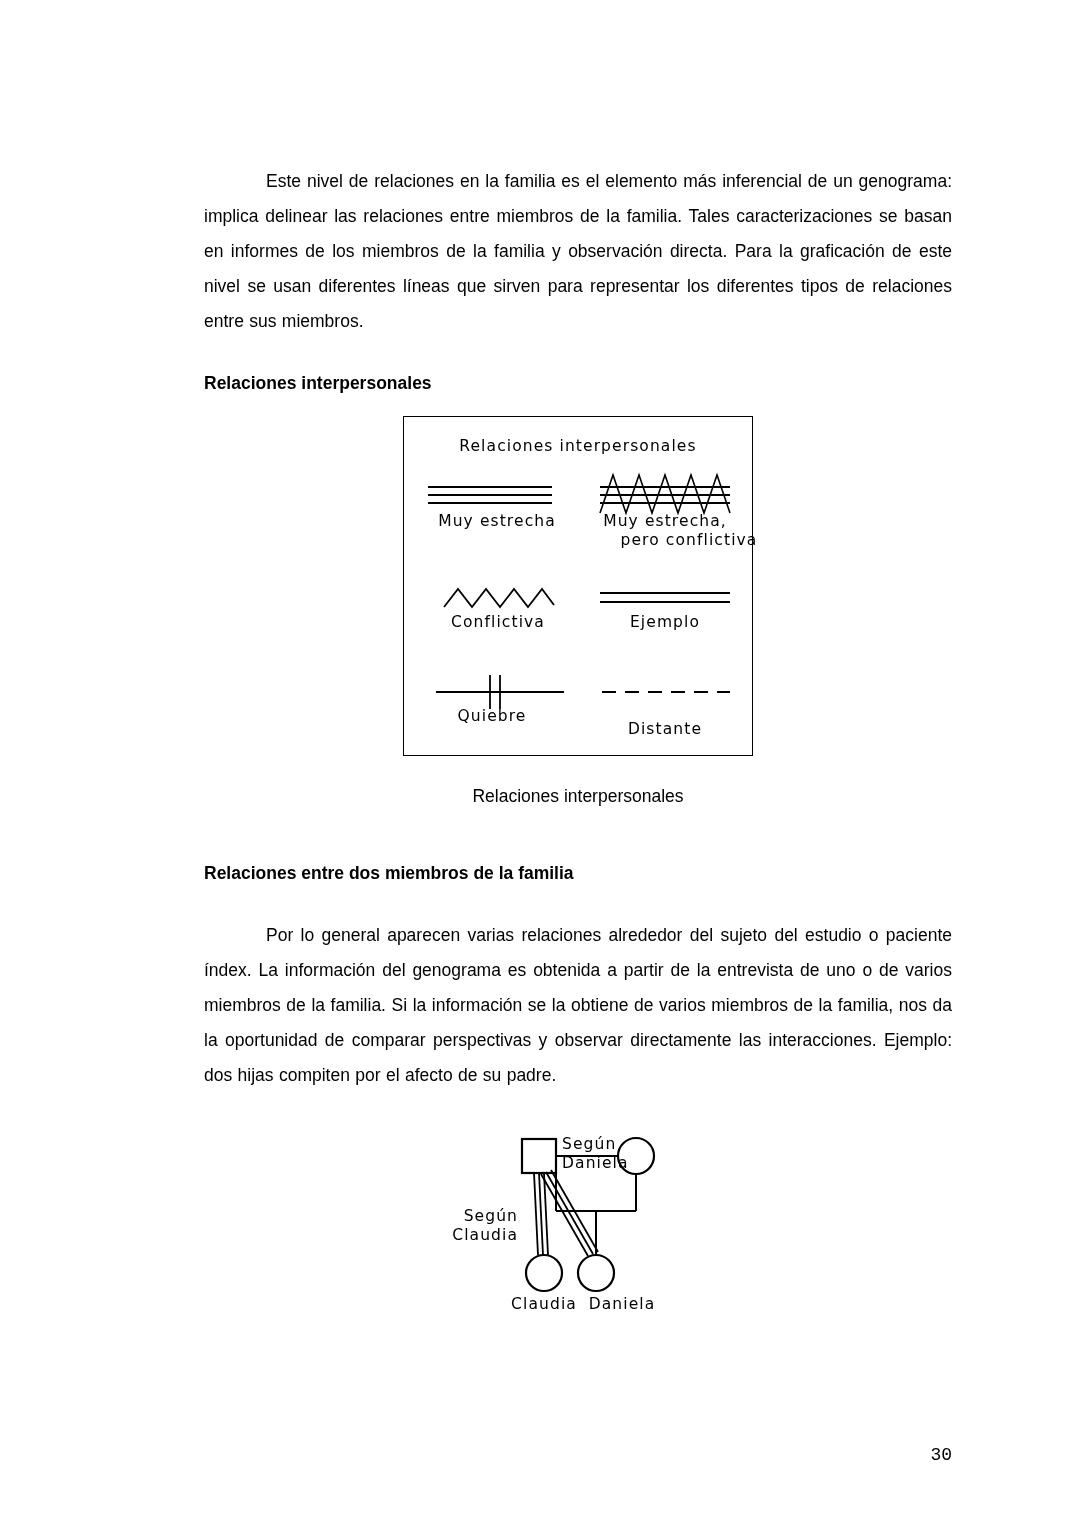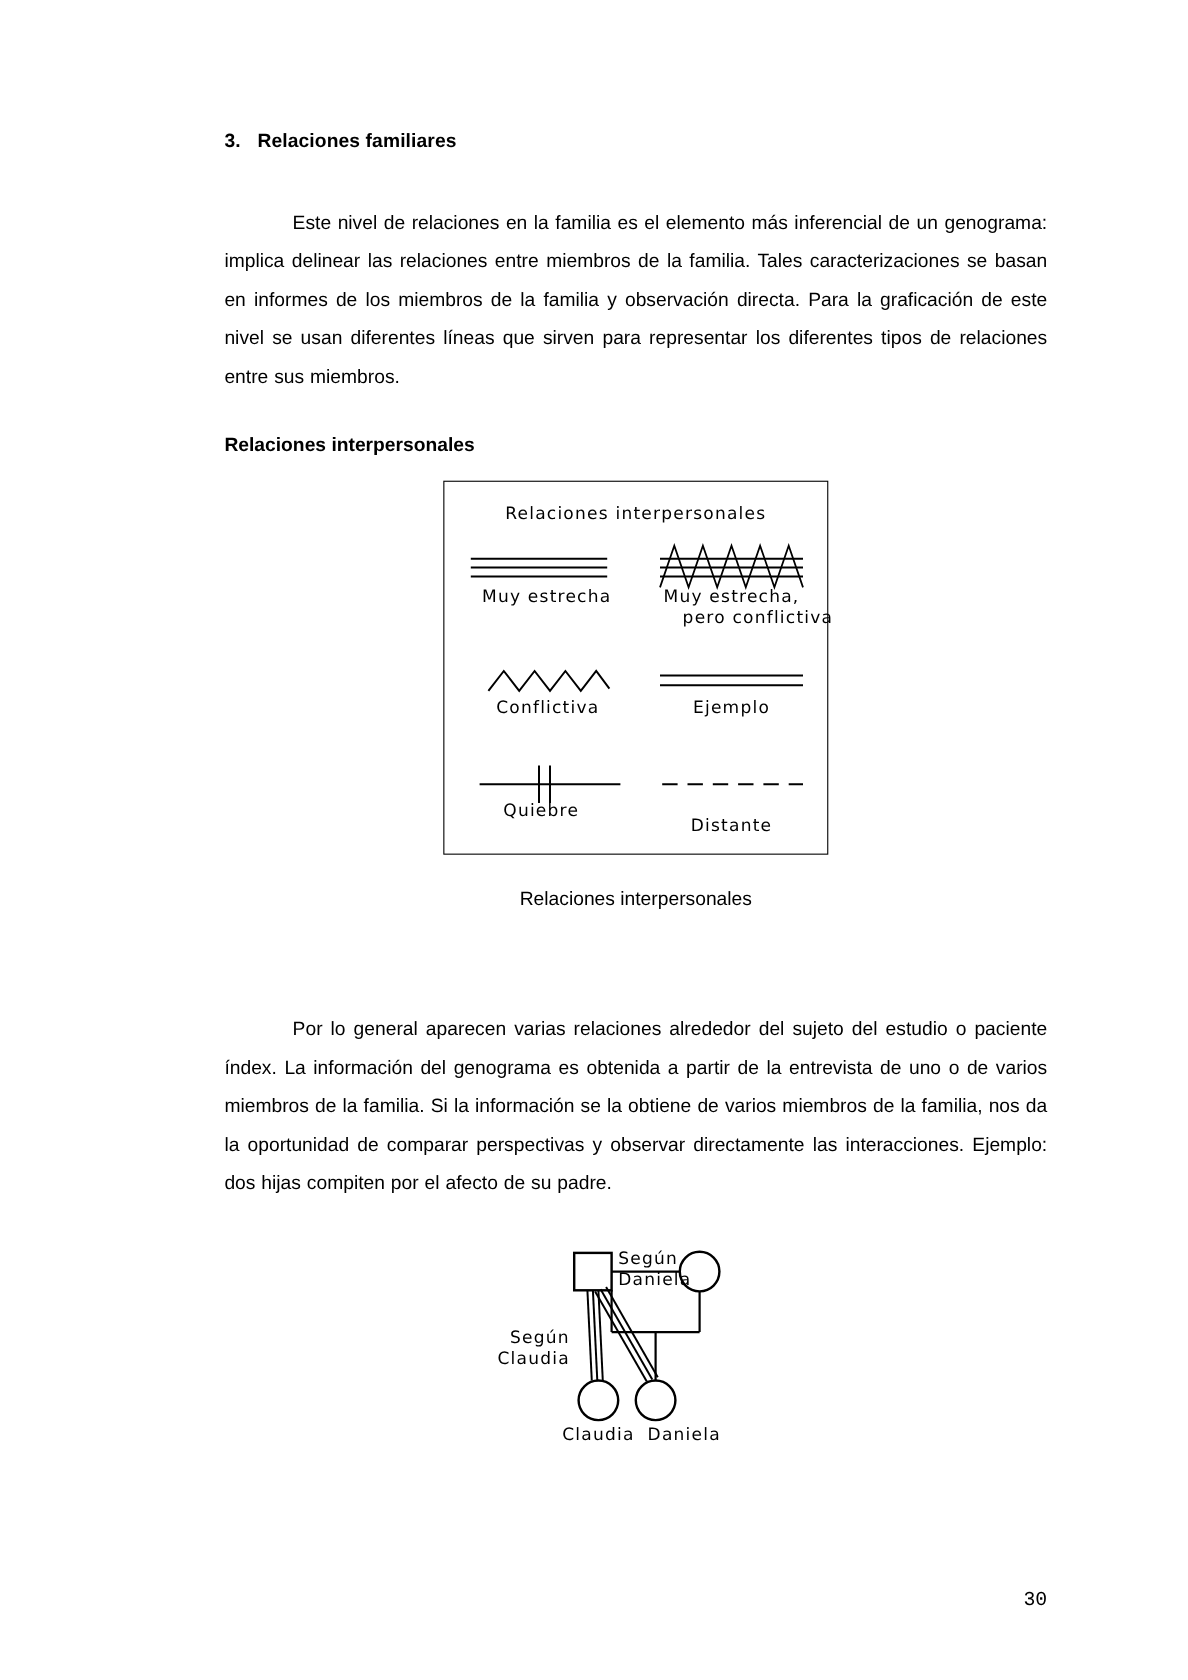--- a/index.html
+++ b/index.html
@@ -108,23 +108,20 @@
     font-size: 18px;
     font-family: Liberation Mono, monospace;
   }
 </style>
 </head>
 <body>
 
 <div class="page">
   <div class="content">
 
-    <h3 class="heading">
-      <span class="heading-num">3.</span><span>Relaciones familiares</span>
-    </h3>
 
     <div class="spacer-lg"></div>
 
     <p class="para">Este nivel de relaciones en la familia es el elemento más inferencial de un genograma: implica delinear las relaciones entre miembros de la familia. Tales caracterizaciones se basan en informes de los miembros de la familia y observación directa. Para la graficación de este nivel se usan diferentes líneas que sirven para representar los diferentes tipos de relaciones entre sus miembros.</p>
 
     <div class="spacer-md"></div>
 
     <div class="subhead">Relaciones interpersonales</div>
 
     <div class="spacer-sm"></div>
@@ -178,20 +175,21 @@
         <div class="cell-label hand" style="left:186px; top:303px; width:150px;">Distante</div>
       </div>
     </div>
 
     <div style="height:30px"></div>
 
     <p class="fig-caption">Relaciones interpersonales</p>
 
     <div style="height:56px"></div>
 
+    <div class="subhead">Relaciones entre dos miembros de la familia</div>
 
     <div class="spacer-md"></div>
 
     <p class="para">Por lo general aparecen varias relaciones alrededor del sujeto del estudio o paciente índex. La información del genograma es obtenida a partir de la entrevista de uno o de varios miembros de la familia. Si la información se la obtiene de varios miembros de la familia, nos da la oportunidad de comparar perspectivas y observar directamente las interacciones. Ejemplo: dos hijas compiten por el afecto de su padre.</p>
 
     <div style="height:40px"></div>
 
     <div class="fig2-wrap">
       <div class="fig2">
         <svg width="280" height="190" style="position:absolute;left:0;top:0;">

